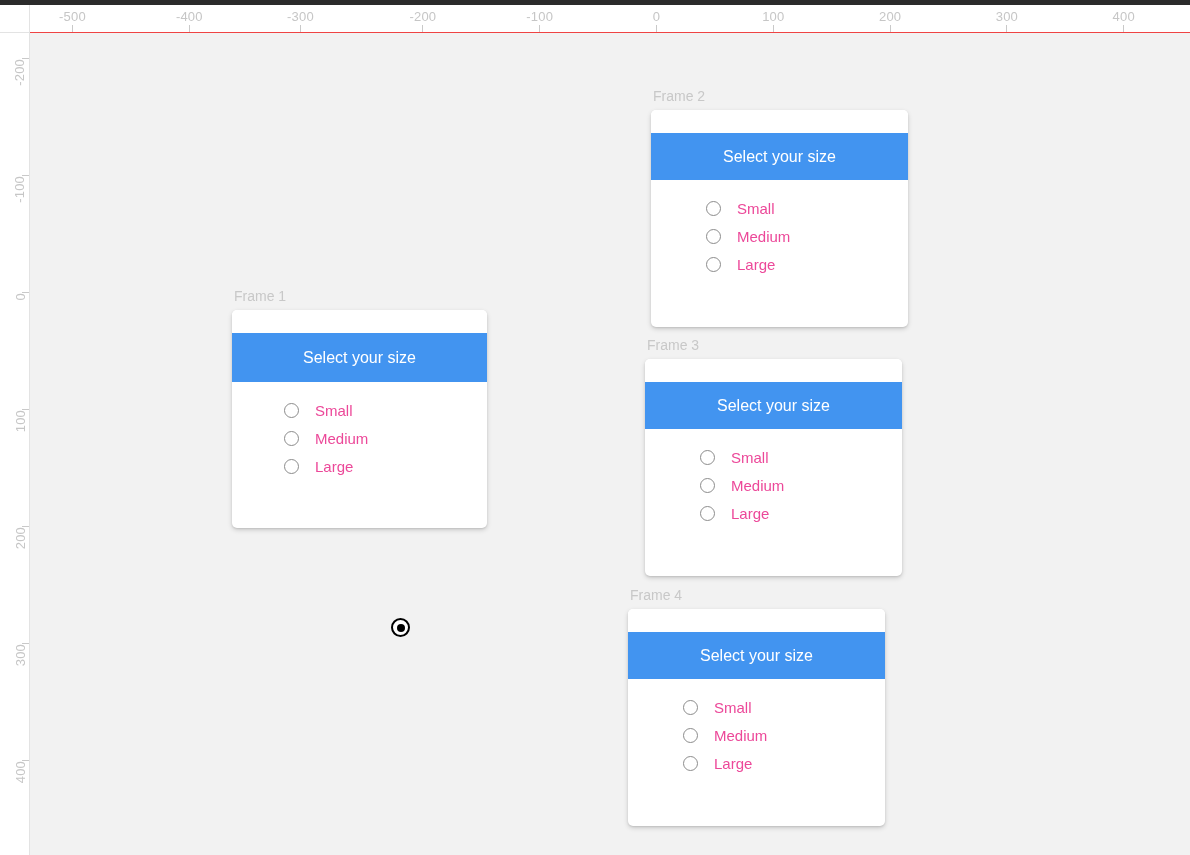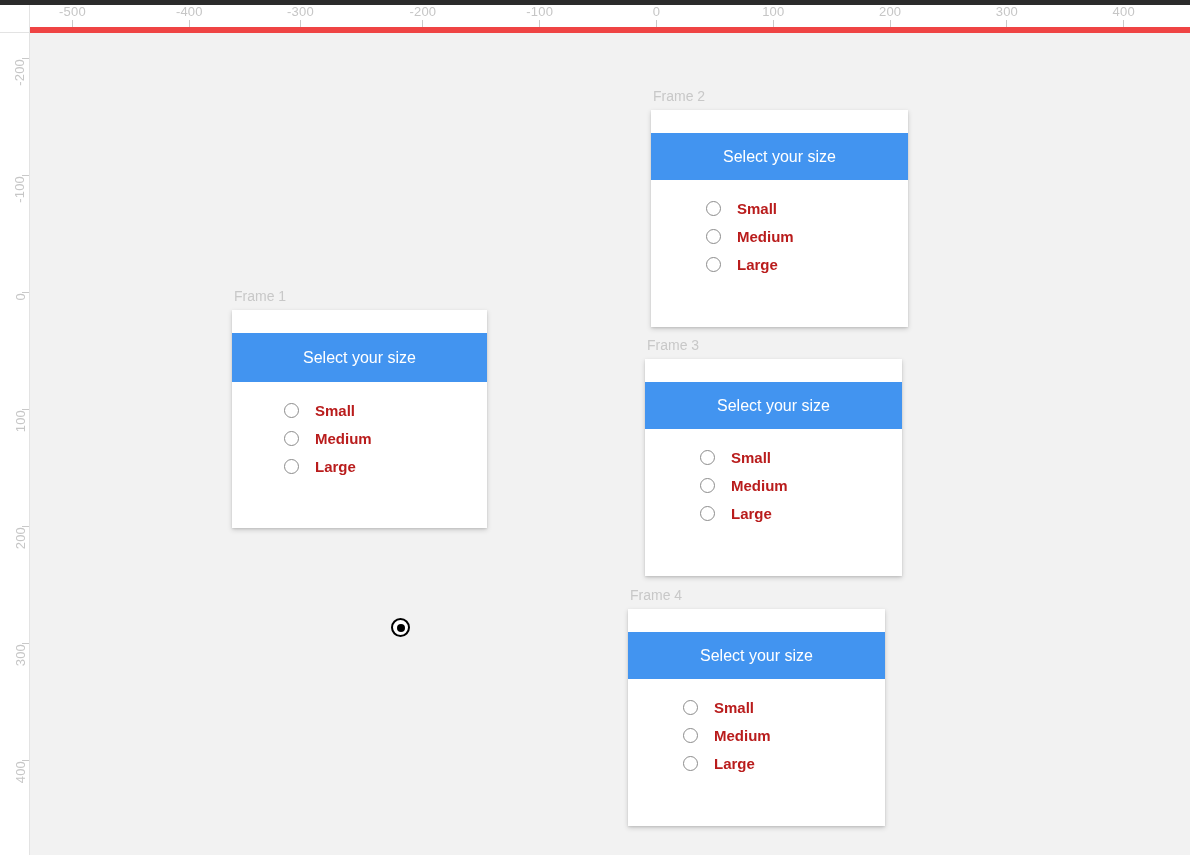--- a/index.html
+++ b/index.html
@@ -40,21 +40,21 @@
     background: #ffffff;
     border-right: 1px solid #e3e3e3;
     border-bottom: 1px solid #e3e3e3;
     box-sizing: border-box;
   }
   .ruler-h {
     position: absolute;
     left: 30px; top: 5px;
     width: 1160px; height: 28px;
     background: #ffffff;
-    border-bottom: 6px solid #ef4444;
+    border-bottom: 1px solid #ef4444;
     box-sizing: border-box;
   }
   .ruler-v {
     position: absolute;
     left: 0; top: 33px;
     width: 30px; height: 822px;
     background: #ffffff;
     border-right: 1px solid #e3e3e3;
     box-sizing: border-box;
   }
@@ -114,21 +114,21 @@
     left: 2px;
     top: -22px;
     font-size: 14px;
     color: #c8c8c8;
     white-space: nowrap;
   }
   .card {
     position: absolute;
     left: 0; top: 0;
     background: #ffffff;
-    border-radius: 0;
+    border-radius: 5px;
     box-shadow: 0 2px 5px rgba(0,0,0,0.16), 0 1px 2px rgba(0,0,0,0.10);
     overflow: hidden;
   }
   .card-gap {
     height: 23px;
     background: #ffffff;
   }
   .card-header {
     background: #4294f0;
     color: #ffffff;
@@ -153,22 +153,22 @@
     width: 15px;
     height: 15px;
     border: 1.6px solid #8c8c8c;
     border-radius: 50%;
     box-sizing: border-box;
     flex: none;
   }
   .radio-label {
     margin-left: 16px;
     font-size: 15px;
-    font-weight: bold;
-    color: #b91c1c;
+    font-weight: normal;
+    color: #ec4899;
     white-space: nowrap;
   }
 
   
   .cursor-marker {
     position: absolute;
     width: 19px;
     height: 19px;
     border: 2.5px solid #000000;
     border-radius: 50%;

